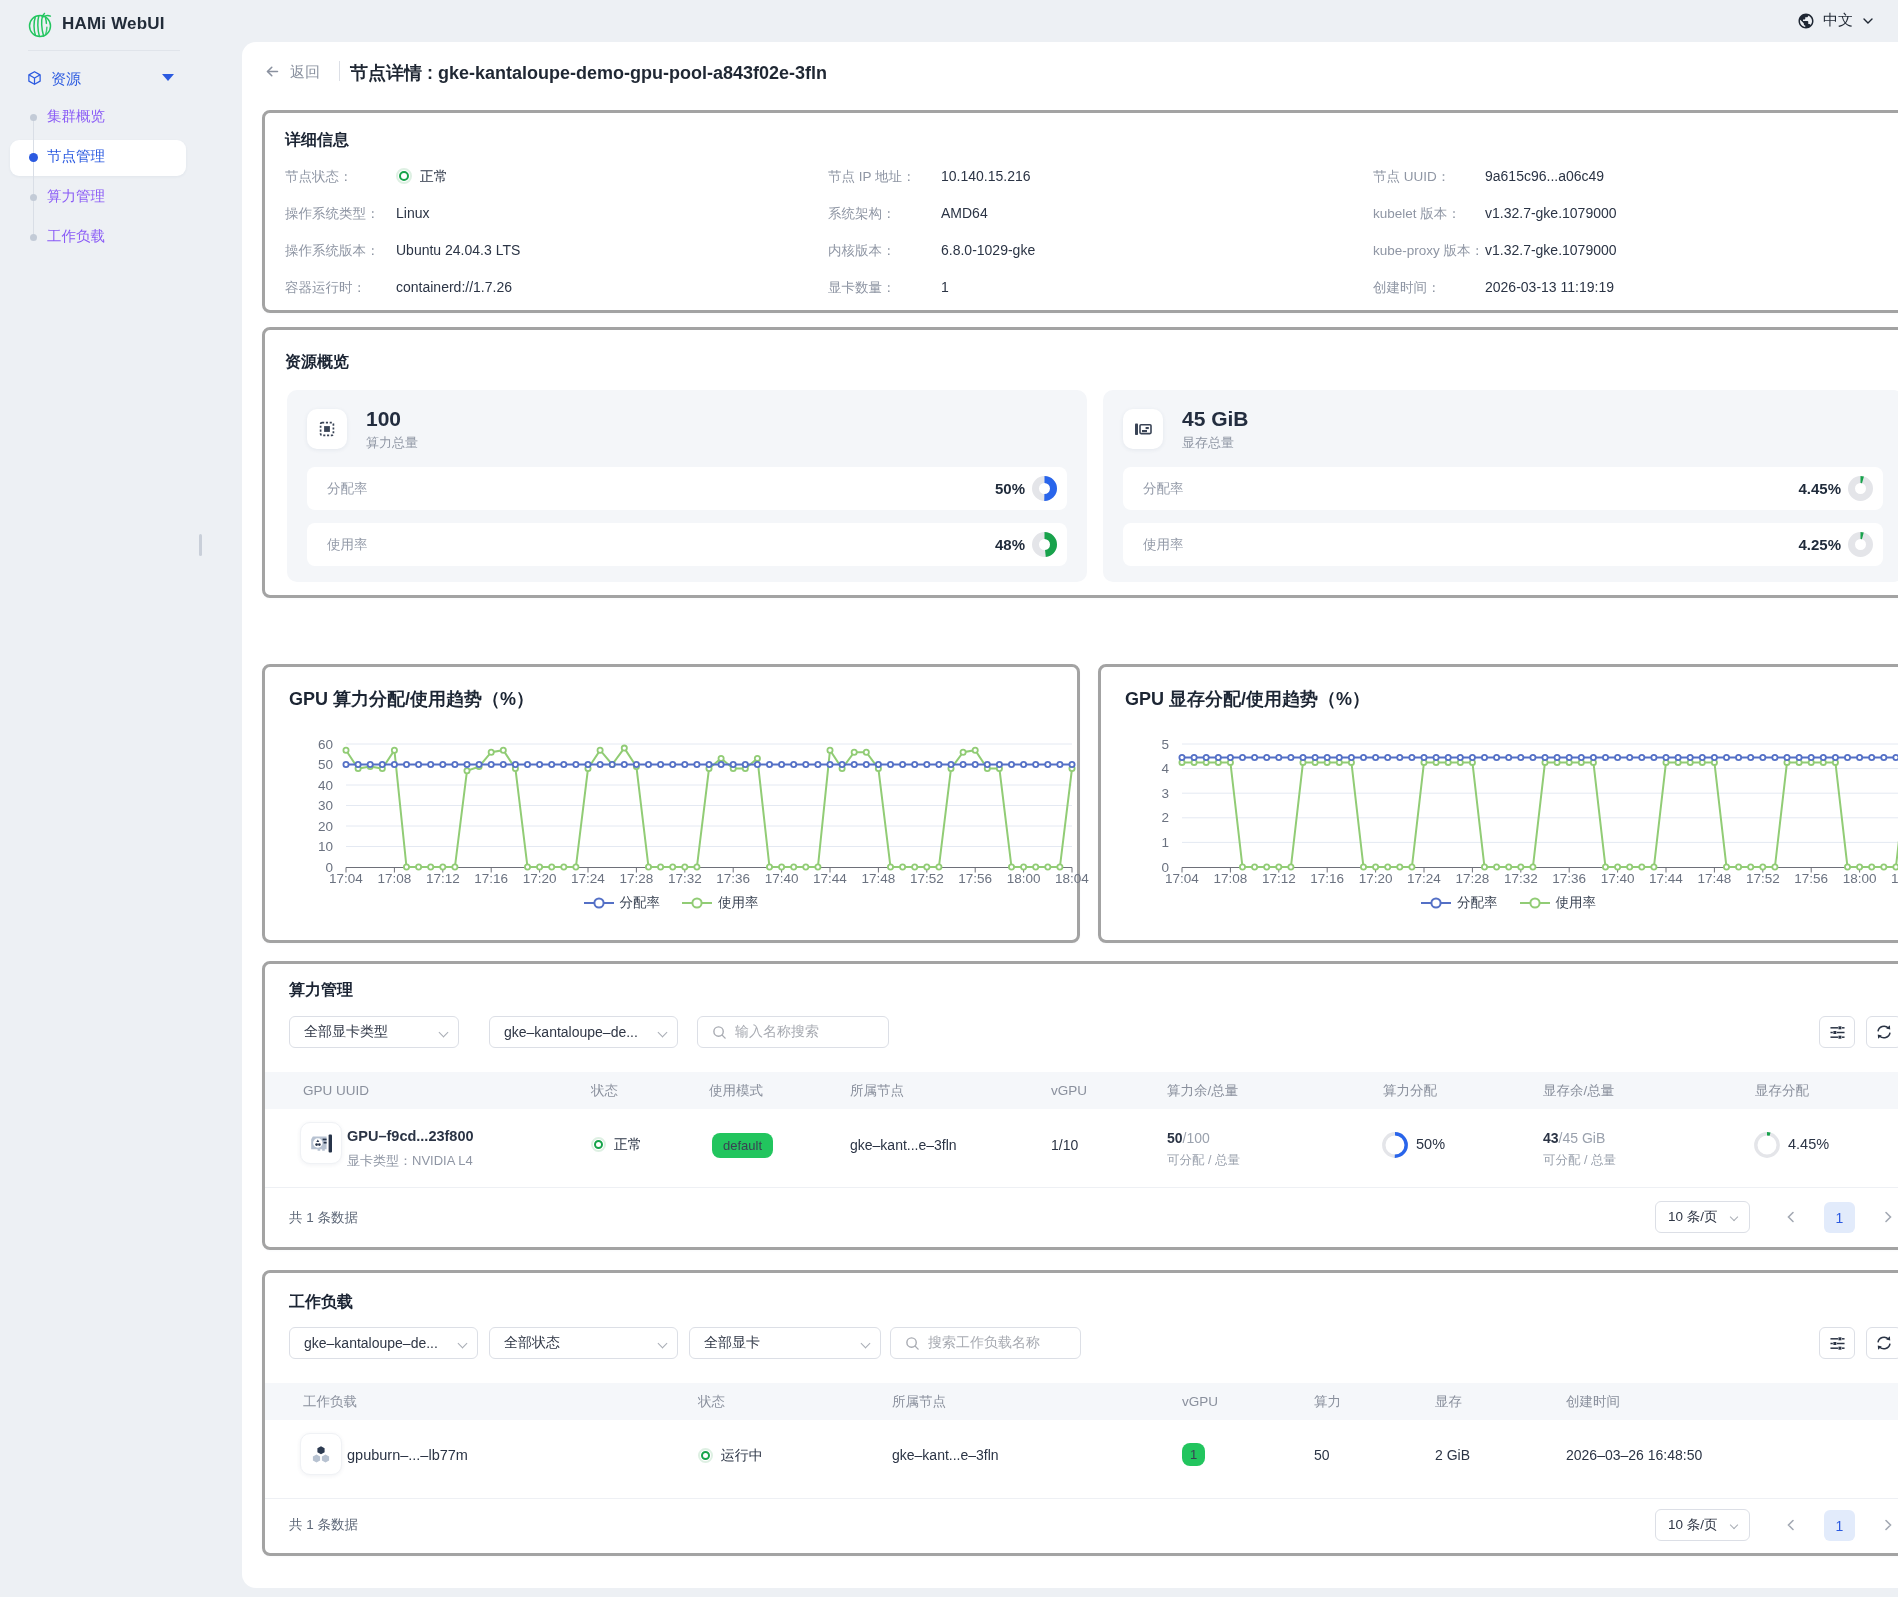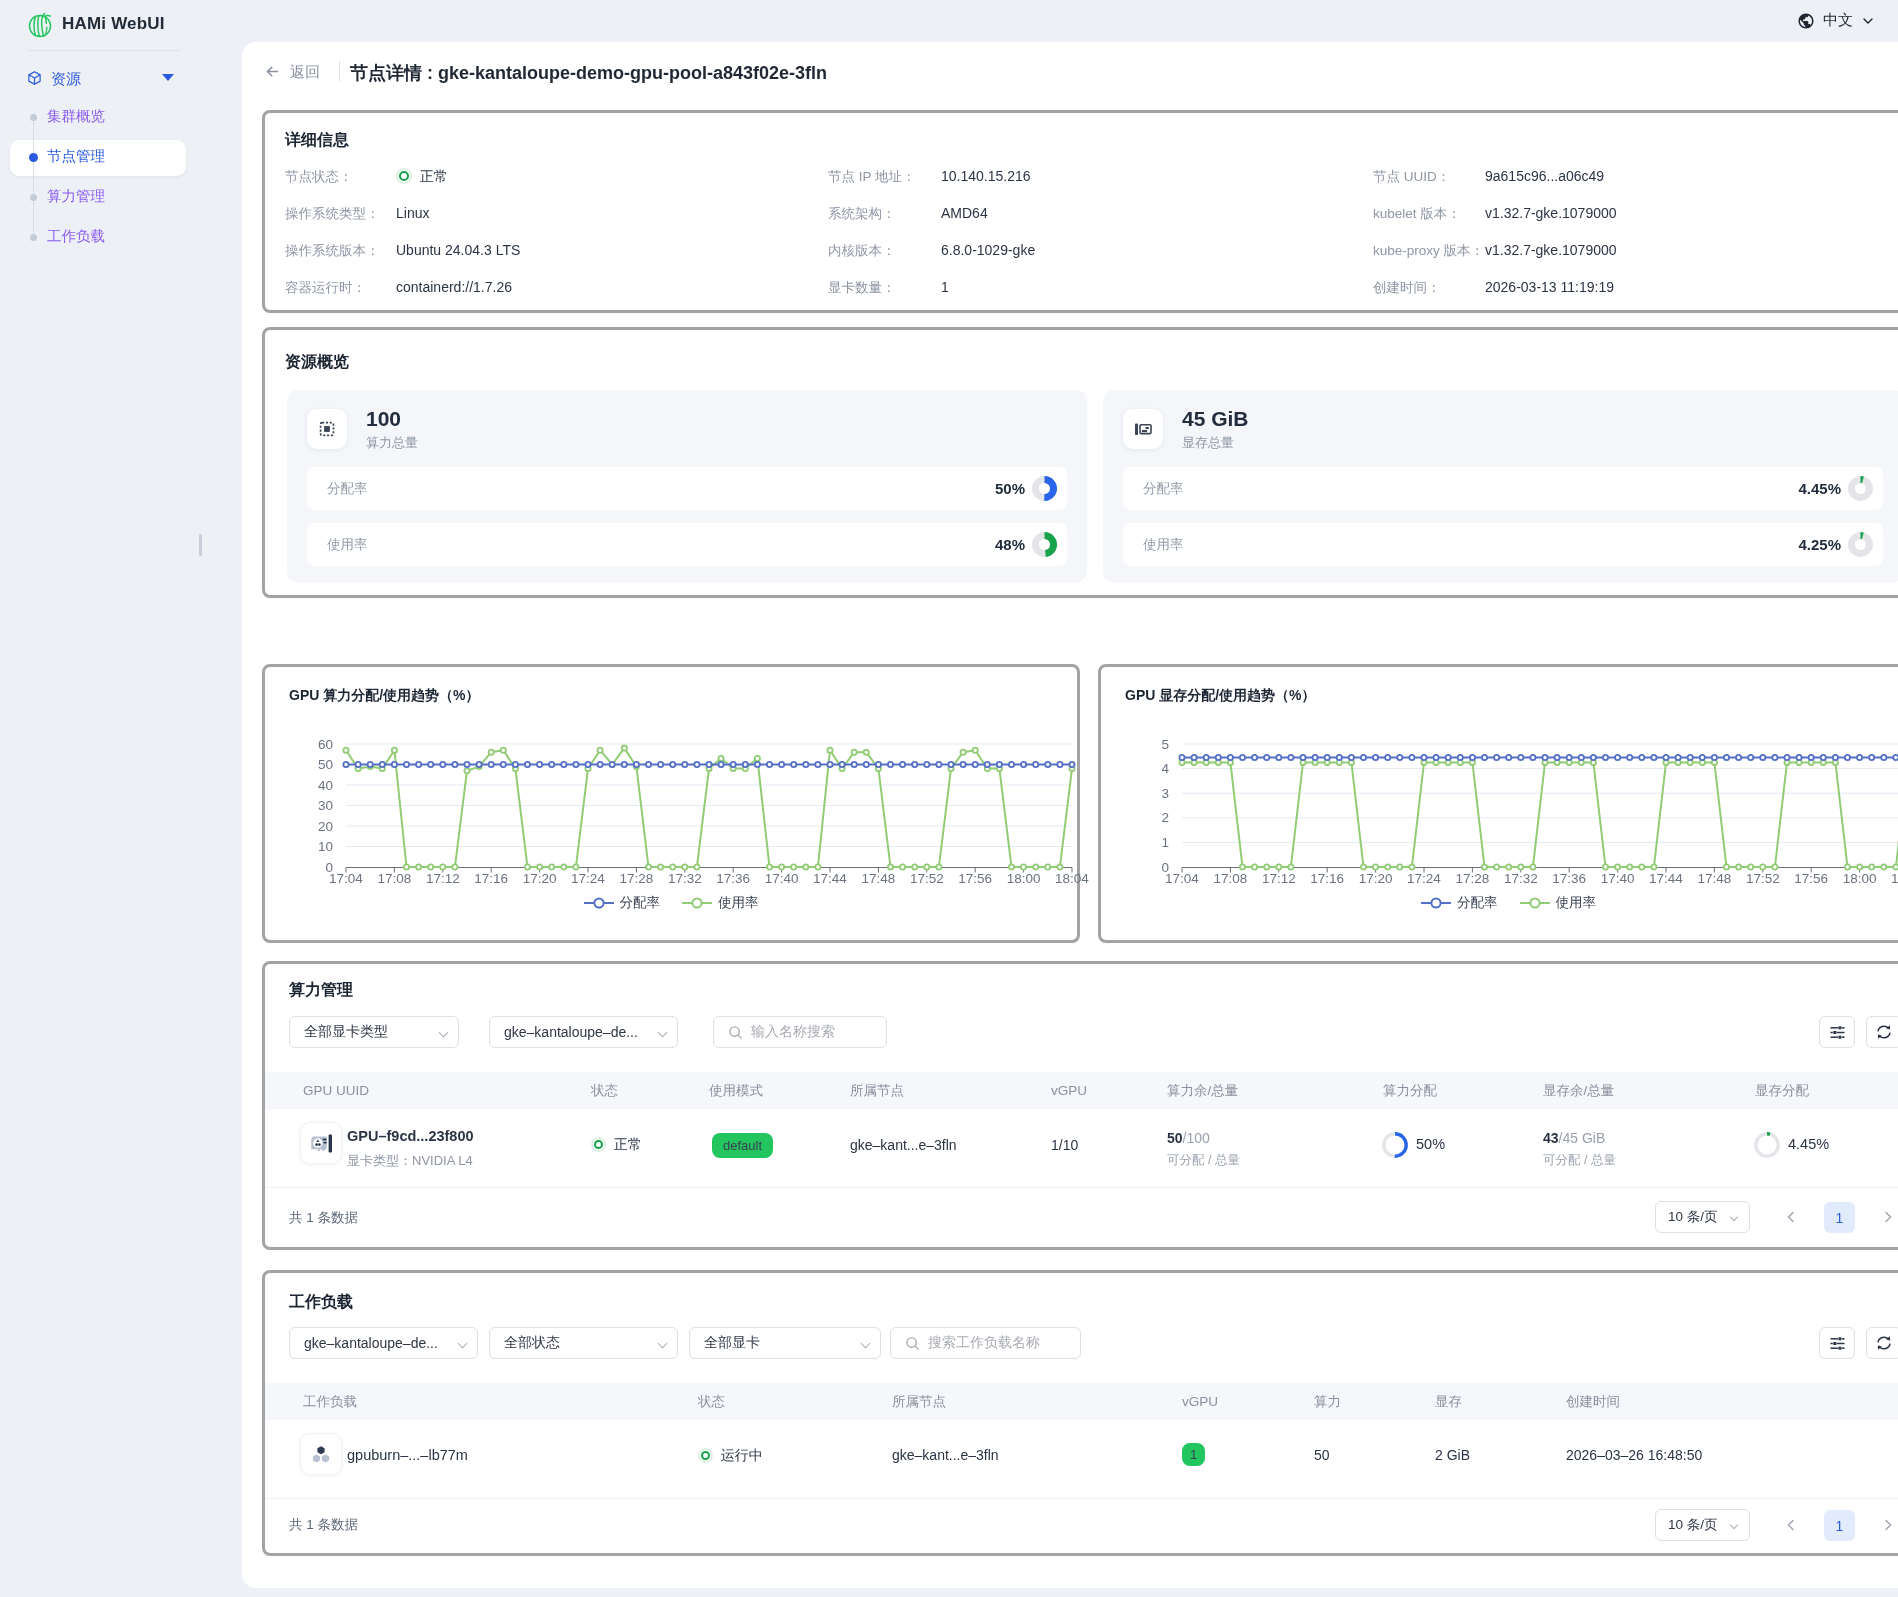--- a/index.html
+++ b/index.html
@@ -41,21 +41,21 @@
 .iconbox{position:absolute;left:20px;top:19px;width:40px;height:40px;background:#fff;border-radius:10px;box-shadow:0 1px 4px rgba(40,60,100,.08);display:flex;align-items:center;justify-content:center;}
 .bignum{position:absolute;left:79px;top:17px;font-size:21px;font-weight:700;color:#232d3f;}
 .biglbl{position:absolute;left:79px;top:44px;font-size:13px;color:#8f96a4;}
 
 #timebar{position:absolute;left:21px;top:575px;display:flex;height:30px;}
 .tbtn{border:1px solid #dcdfe6;border-left:none;background:#fff;color:#2b3445;font-size:13.5px;display:flex;align-items:center;justify-content:center;font-family:inherit;}
 .tbtn.first{border-left:1px solid #dcdfe6;border-radius:6px 0 0 6px;}
 .tbtn.last{border-radius:0 6px 6px 0;}
 .tbtn.on{border:1px solid #2b5ae0;color:#2b5ae0;}
 
-.chtitle{position:absolute;left:24px;top:20px;font-size:14px;font-weight:700;color:#1c2533;}
+.chtitle{position:absolute;left:24px;top:20px;font-size:18px;font-weight:700;color:#1c2533;}
 
 .sel{position:absolute;height:32px;border:1px solid #dcdfe6;border-radius:6px;background:#fff;font-size:14px;color:#2f3645;display:flex;align-items:center;padding:0 10px 0 14px;white-space:nowrap;}
 .sel .chev{position:absolute;right:10px;top:12px;width:8px;height:8px;}
 .sel .chev::before{content:"";position:absolute;left:0;top:0;width:6px;height:6px;border-right:1.6px solid #a9adb5;border-bottom:1.6px solid #a9adb5;transform:rotate(45deg);}
 .sel.ph{color:#a8abb2;}
 .ibtn{position:absolute;width:36px;height:32px;border:1px solid #dcdfe6;border-radius:6px;background:#fff;display:flex;align-items:center;justify-content:center;}
 
 .thead{position:absolute;left:0;width:100%;height:37px;background:#f5f7fa;display:block;}
 .th{position:absolute;top:0;height:37px;line-height:37px;font-size:13.5px;color:#8a909d;white-space:nowrap;}
 .td{position:absolute;font-size:14px;color:#2b3445;white-space:nowrap;}
@@ -557,21 +557,21 @@
         </svg>分配率<svg width="30" height="12" style="margin:0 6px 0 22px">
           <line x1="0" y1="6" x2="30" y2="6" stroke="#91cc75" stroke-width="2"></line>
           <circle cx="15" cy="6" r="4.6" fill="#fff" stroke="#91cc75" stroke-width="2"></circle>
         </svg>使用率</div>
   </div>
 
   <div class="card" id="card3" style="left:20px;top:919px;width:1657px;height:289px">
     <div class="ctitle" style="top:16px;left:24px">算力管理</div>
     <div class="sel" style="left:24px;top:52px;width:170px">全部显卡类型<span class="chev"></span></div>
     <div class="sel" style="left:224px;top:52px;width:189px">gke–kantaloupe–de...<span class="chev"></span></div>
-    <div class="sel ph" style="left:448px;top:52px;width:174px"><svg width="15" height="15" viewBox="0 0 16 16" style="margin-right:8px">
+    <div class="sel ph" style="left:432px;top:52px;width:192px"><svg width="15" height="15" viewBox="0 0 16 16" style="margin-right:8px">
           <circle cx="7" cy="7" r="5" fill="none" stroke="#a8abb2" stroke-width="1.5"></circle>
           <line x1="10.8" y1="10.8" x2="14" y2="14" stroke="#a8abb2" stroke-width="1.5" stroke-linecap="round"></line>
         </svg>输入名称搜索</div>
     <div class="ibtn" style="left:1554px;top:52px">
         <svg width="15" height="15" viewBox="0 0 16 16">
           <g stroke="#2b3445" stroke-width="1.6">
             <line x1="0.5" y1="3" x2="8.5" y2="3"></line>
             <line x1="12.8" y1="3" x2="15.5" y2="3"></line>
             <line x1="0.5" y1="8" x2="3" y2="8"></line>
             <line x1="7.3" y1="8" x2="15.5" y2="8"></line>

